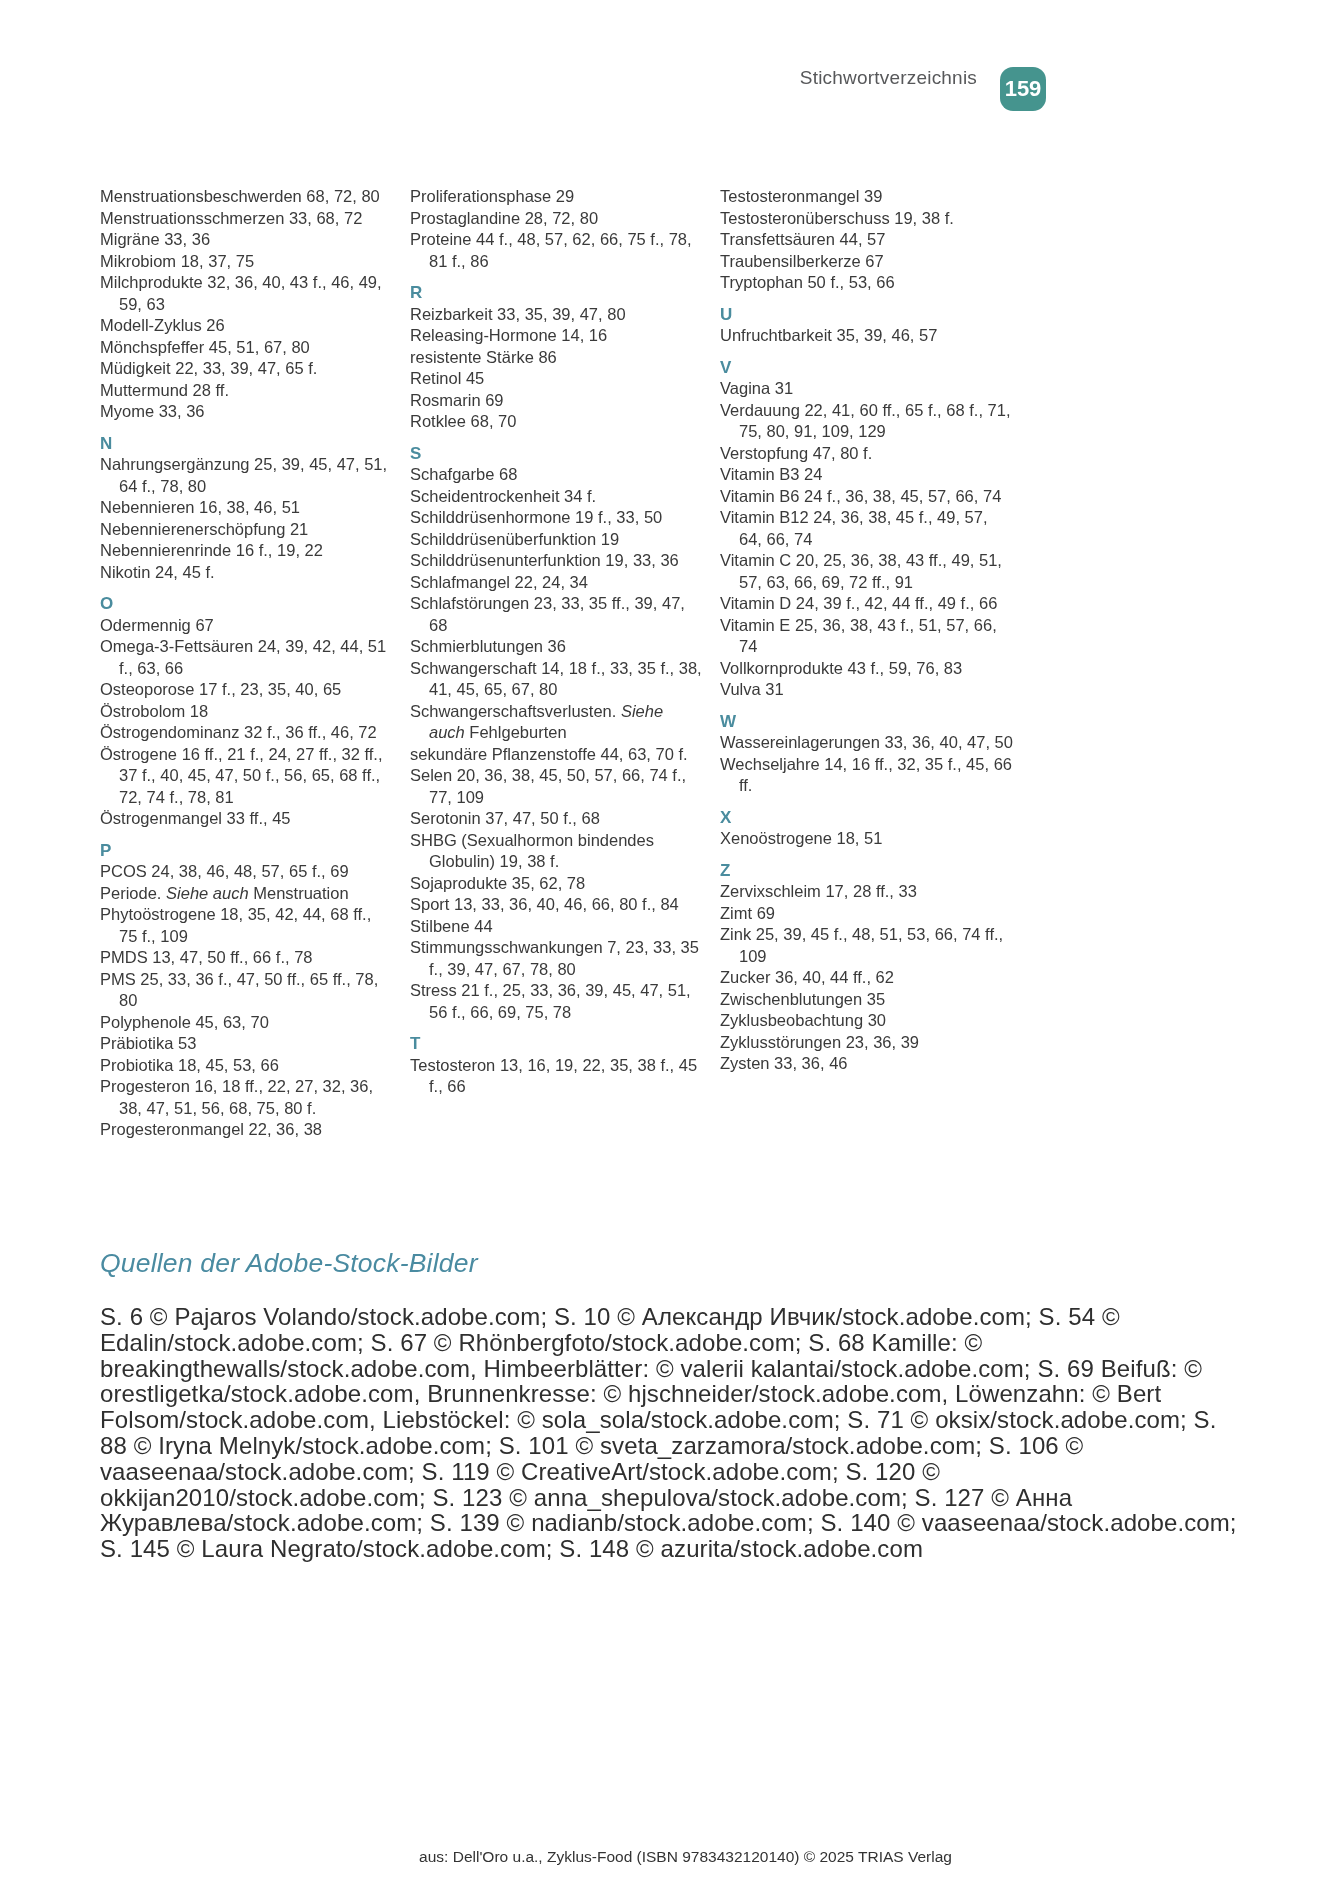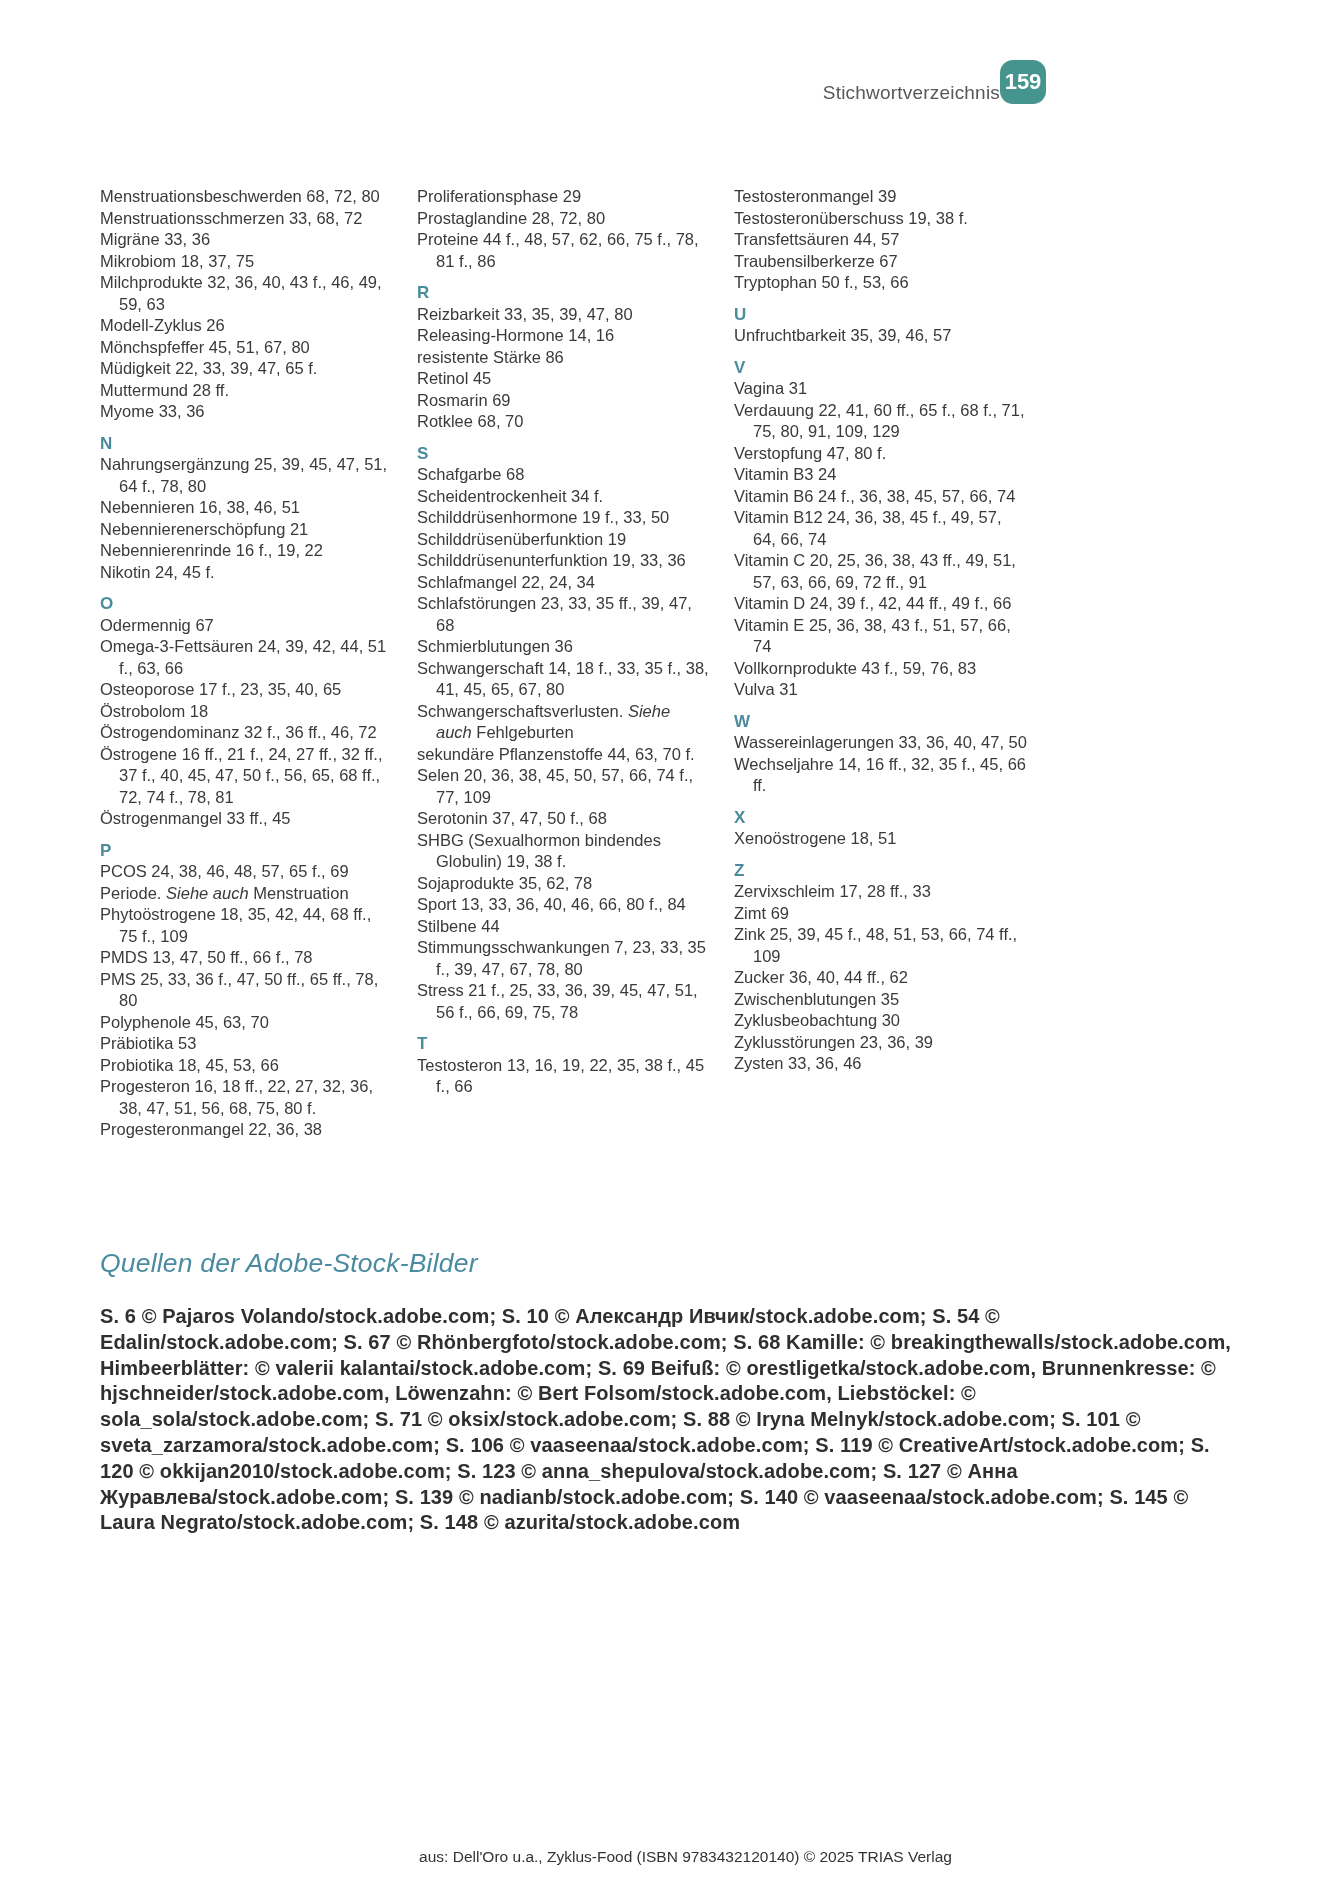--- a/index.html
+++ b/index.html
@@ -14,24 +14,25 @@
   }
   .page {
     position: relative;
     width: 1339px;
     height: 1890px;
     background: #ffffff;
   }
   
   .page-header {
     position: absolute;
-    top: 60px;
+    top: 67px;
     right: 293px;
     display: flex;
-    align-items: flex-end;
+    align-items: flex-start;
+    gap: 23px;
   }
   .header-title {
     font-size: 19px;
     color: #57585a;
     letter-spacing: 0.2px;
   }
   .page-badge {
     width: 46px;
     height: 44px;
     background: #45948e;
@@ -42,21 +43,21 @@
     justify-content: center;
     font-size: 22px;
     font-weight: bold;
   }
   
   .index {
     position: absolute;
     top: 186px;
     left: 100px;
     display: flex;
-    gap: 24px;
+    gap: 17px;
   }
   .index-col {
     width: 293px;
     font-size: 16.5px;
     line-height: 21.5px;
     color: #3a3a3a;
   }
   .entry {
     padding-left: 19px;
     text-indent: -19px;
@@ -77,26 +78,25 @@
   }
   .sources-heading {
     color: #4a8ba1;
     font-size: 26.5px;
     font-weight: normal;
     letter-spacing: 0.2px;
     margin-bottom: 25px;
     font-style: italic;
   }
   .sources-text {
-    font-size: 20px;
+    font-size: 24px;
     line-height: 25.8px;
     color: #2f2f2f;
     letter-spacing: 0.1px;
     overflow-wrap: break-word;
-    font-weight: bold;
   }
   
   .page-footer {
     position: absolute;
     left: 16px;
     bottom: 24px;
     width: 100%;
     text-align: center;
     font-size: 15.5px;
     color: #333333;

